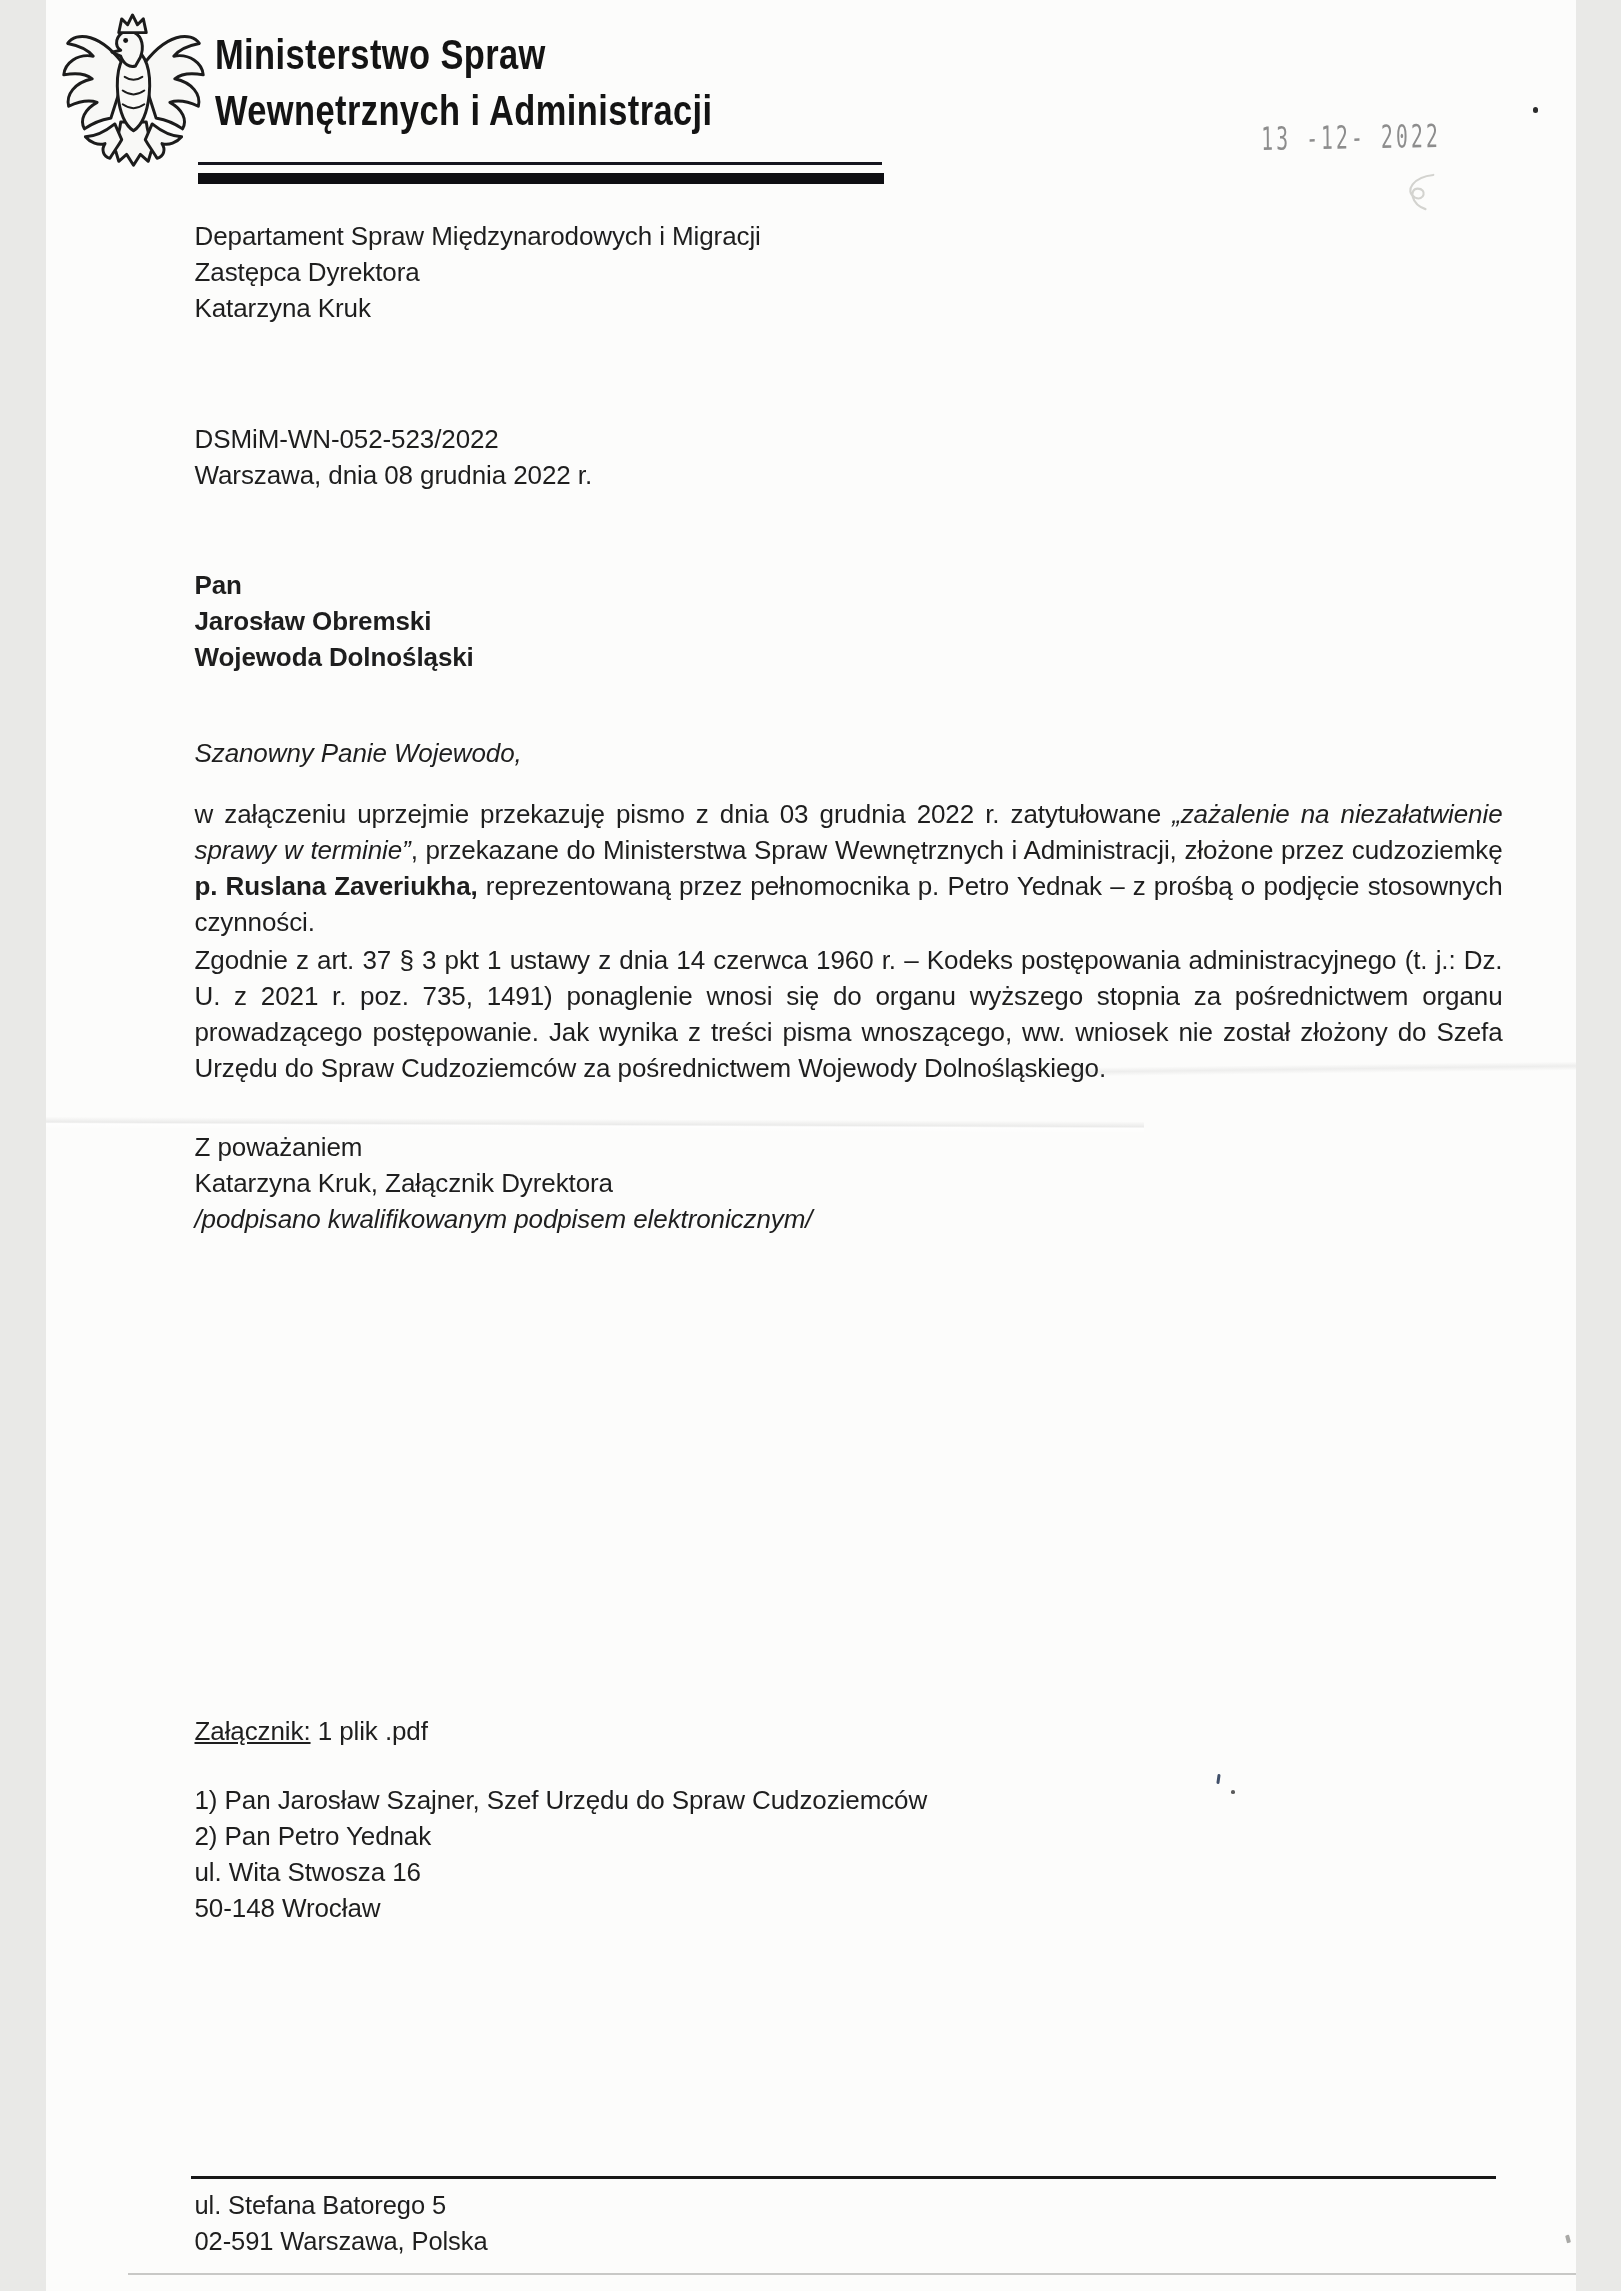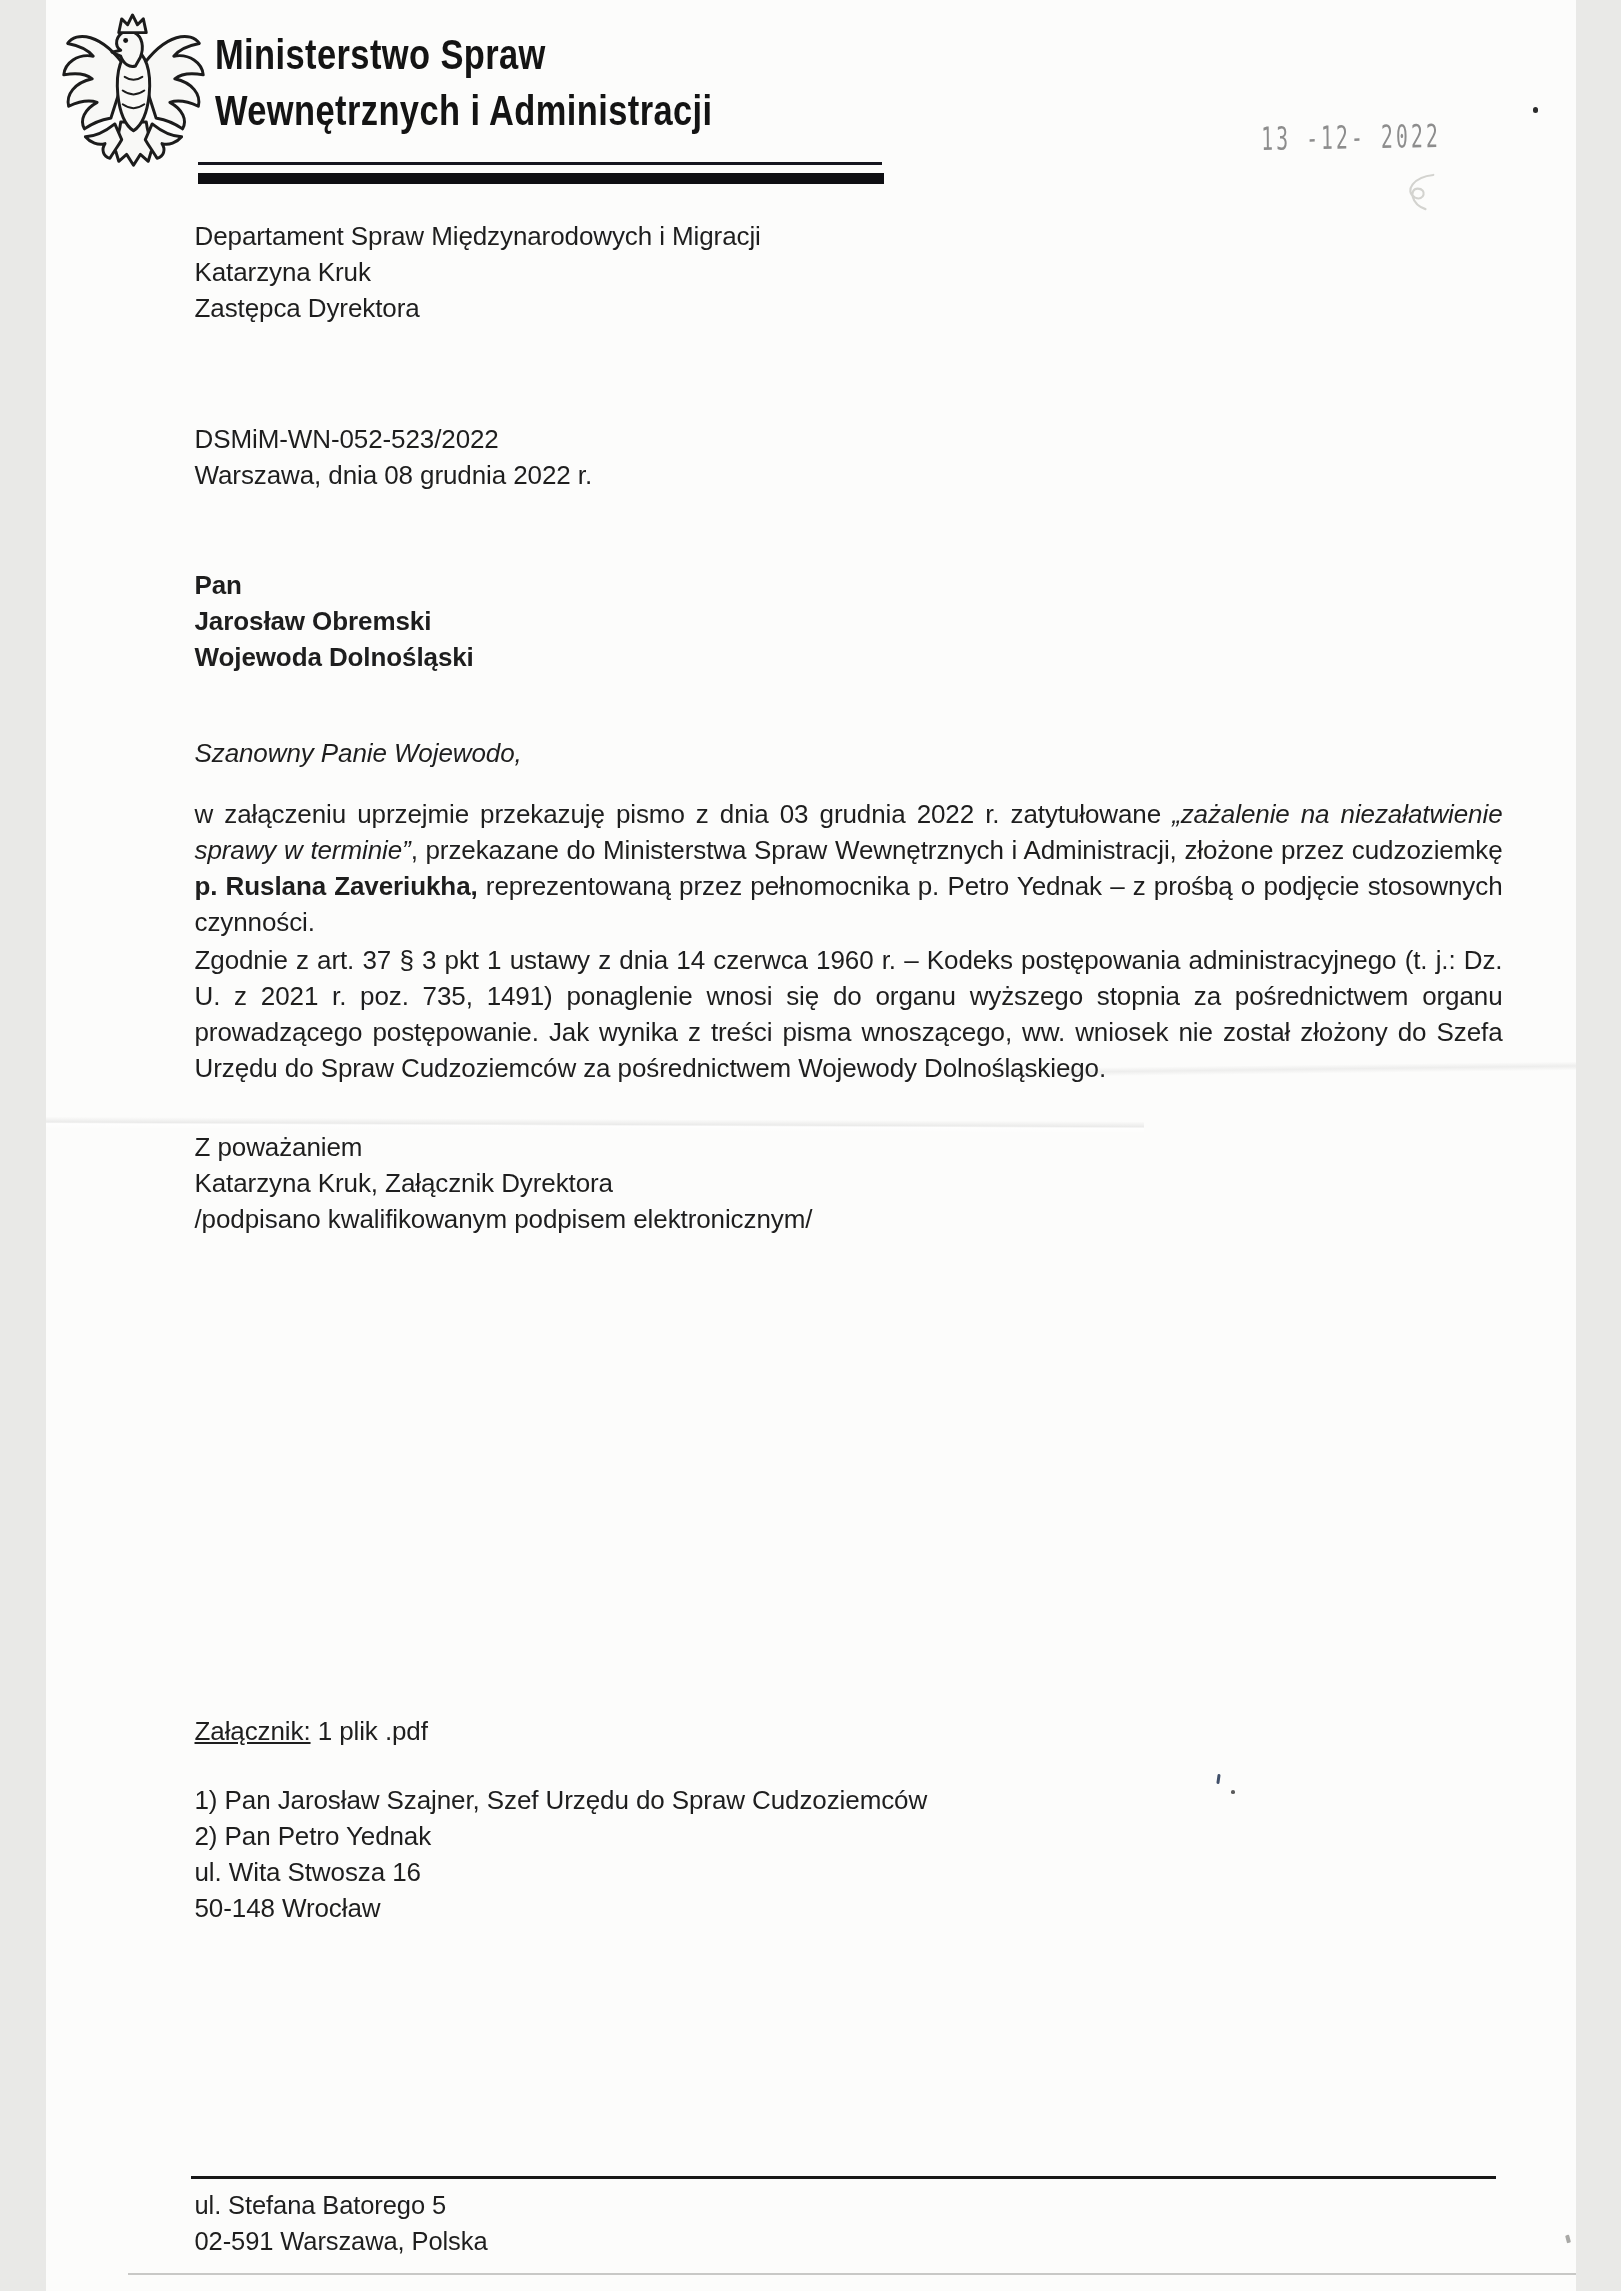--- a/index.html
+++ b/index.html
@@ -32,21 +32,21 @@
   
   .blk{position:absolute;left:149px;font-size:26px;line-height:36px;letter-spacing:-0.1px;}
   .dept{top:218px;}
   .refblk{top:421px;}
   .addr{top:567px;font-weight:700;}
   .salut{top:735px;font-style:italic;}
   .para{width:1308px;text-align:justify;}
   .p1{top:796px;}
   .p2{top:942px;}
   .sig{top:1129px;}
-  .sig .note{}
+  .sig .note{font-style:italic;}
   .attach{top:1713px;}
   .cc{top:1782px;}
   .cc .head{text-decoration:underline;}
   .footer-text{top:2187px;font-size:25.5px;}
   .footer-rule{position:absolute;left:145px;top:2176px;width:1305px;height:2.9px;background:#181818;}
   .bottom-scan-line{position:absolute;left:82px;top:2273px;width:1539px;height:2px;background:#c8c8c6;}
   
   .italic{font-style:italic;}
   .bold{font-weight:700;}
   .underline{text-decoration:underline;}
@@ -92,22 +92,22 @@
   <div class="rule-thin"></div>
   <div class="rule-thick"></div>
 
   <div class="date-stamp">13 -12- 2022</div>
   <svg class="stamp-curl" viewBox="0 0 46 42" aria-hidden="true">
     <path d="M32 2 C12 4 2 18 13 25 C23 30 26 16 16 16 C7 16 9 32 24 37" stroke="#d3d3cf" stroke-width="2.2" fill="none" stroke-linecap="round"></path>
   </svg>
 
   <div class="blk dept">
     <div>Departament Spraw Międzynarodowych i Migracji</div>
+    <div>Zastępca Dyrektora</div>
     <div>Katarzyna Kruk</div>
-    <div>Zastępca Dyrektora</div>
   </div>
 
   <div class="blk refblk">
     <div>DSMiM-WN-052-523/2022</div>
     <div>Warszawa, dnia 08 grudnia 2022 r.</div>
   </div>
 
   <div class="blk addr">
     <div>Pan</div>
     <div>Jarosław Obremski</div>

